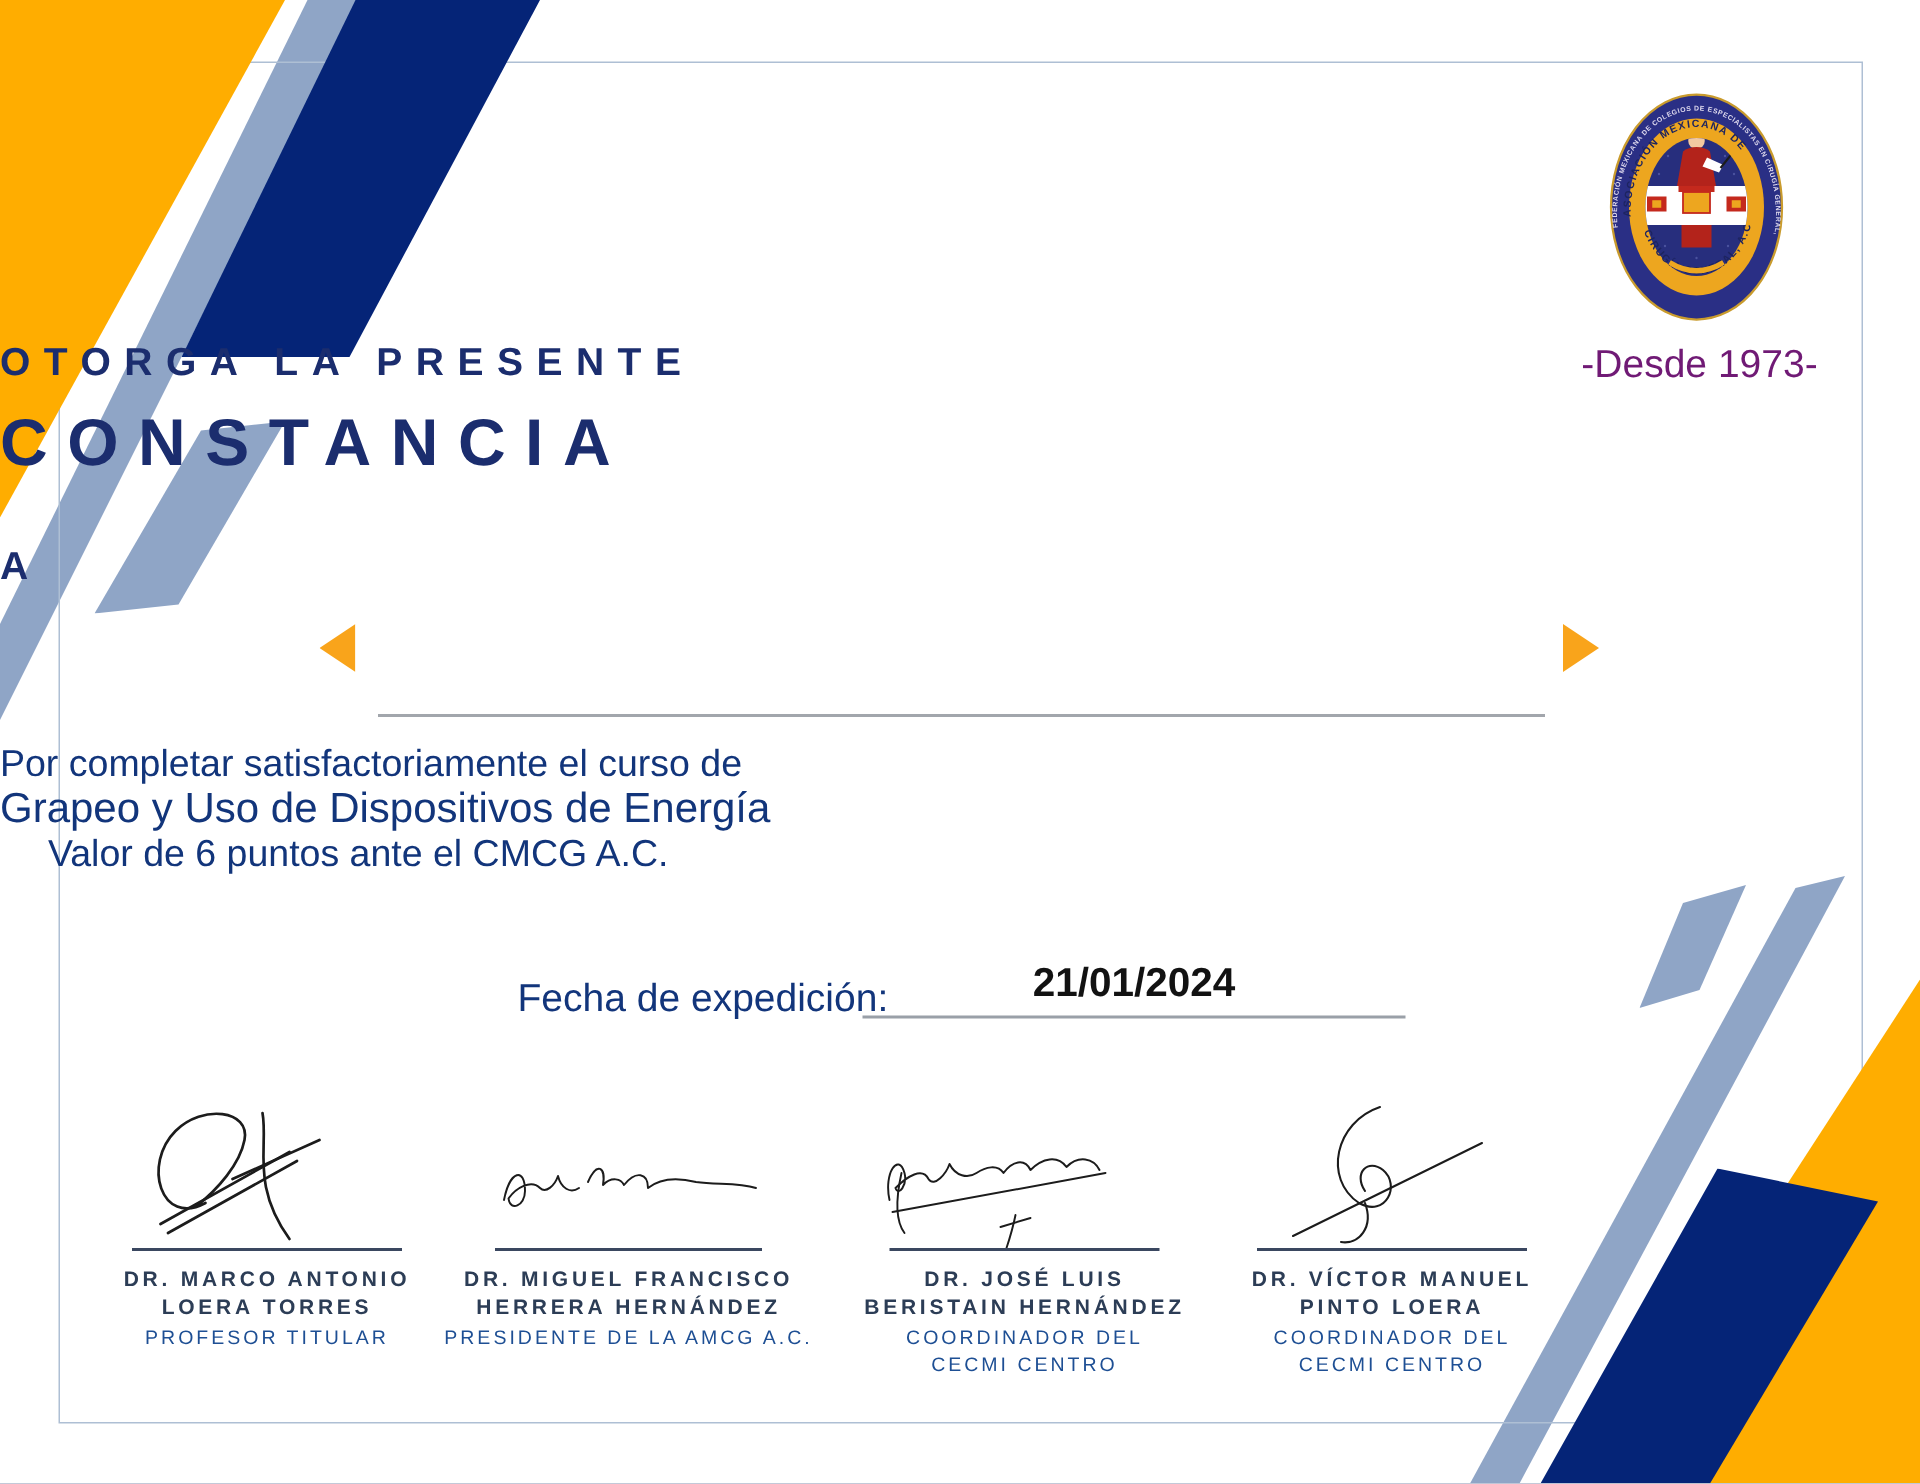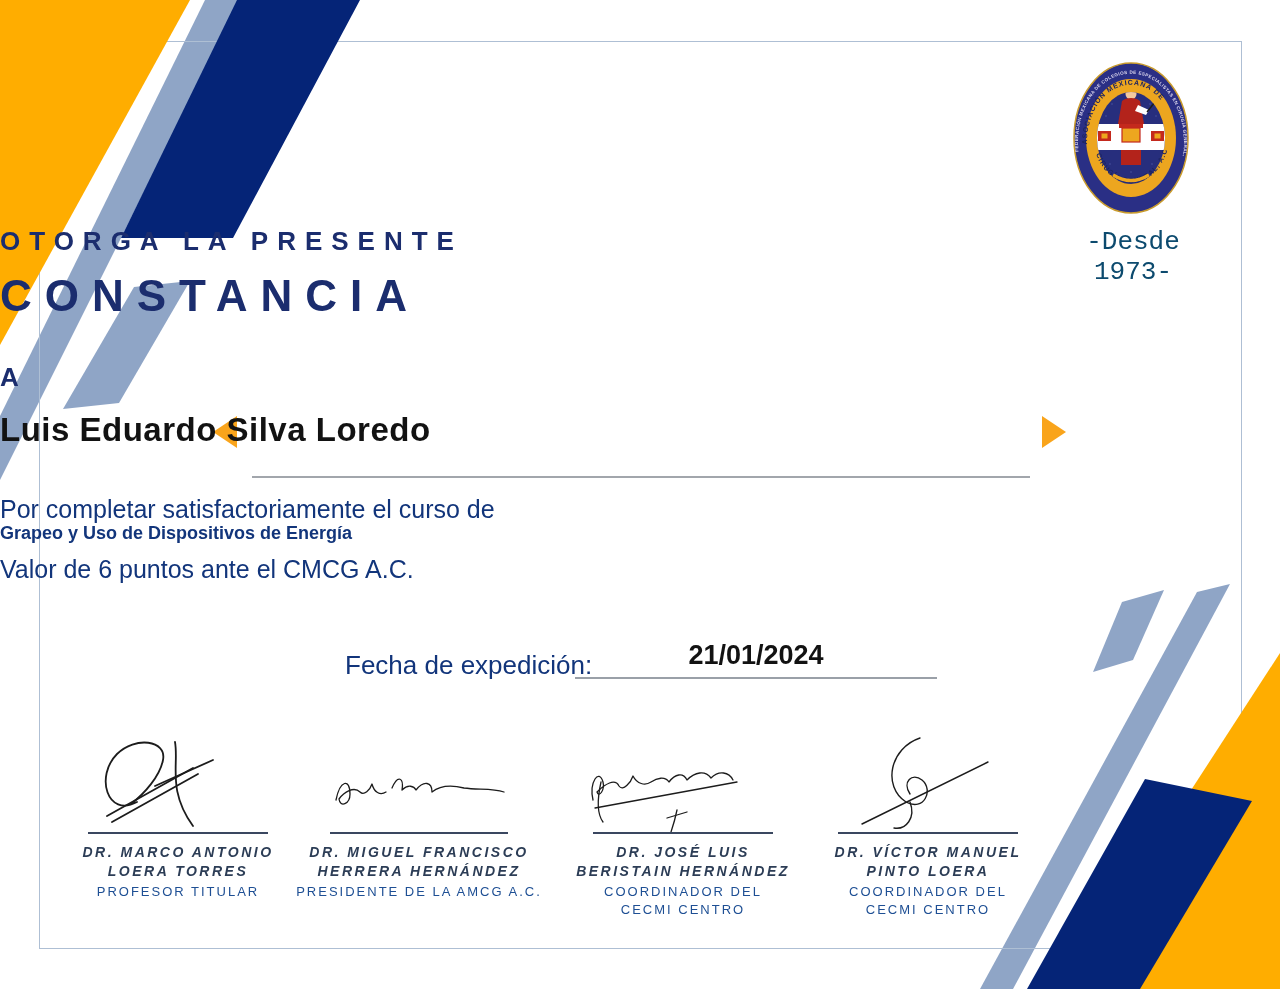--- a/index.html
+++ b/index.html
@@ -26,42 +26,42 @@
   .sh-steel-short-br{clip-path:polygon(1122px 602px,1164px 590px,1133px 660px,1093px 672px);}
   .sh-navy-br{clip-path:polygon(1145px 779px,1252px 801px,1140px 989px,1027px 989px);}
   
   .ctext{position:absolute;left:0;right:0;text-align:left;color:#1B2D6E;z-index:8;}
   .t-otorga{top:226px;font-size:26px;font-weight:bold;letter-spacing:9px;}
   .t-constancia{top:271px;font-size:44px;font-weight:bold;letter-spacing:13px;}
   .t-a{top:362px;font-size:26px;font-weight:bold;letter-spacing:2px;}
   .t-name{top:411px;font-size:33px;font-weight:bold;color:#121212;letter-spacing:.5px;}
   .name-rule{position:absolute;left:252px;top:476px;width:778px;border-top:2px solid #a2a6ac;z-index:8;}
   .t-course1{top:495px;font-size:25px;color:#12357B;}
-  .t-course2{top:523px;font-size:18px;font-weight:bold;color:#12357B;}
-  .t-course3{top:555px;font-size:25px;color:#12357B;}
+  .t-course2{top:523px;font-size:28px;font-weight:normal;color:#12357B;}
+  .t-course3{top:555px;font-size:25px;color:#12357B;padding-left:32px;}
   
   .arrow{position:absolute;width:24px;height:32px;background:#F9A41B;z-index:8;}
   .arrow-left{left:213px;top:416px;clip-path:polygon(100% 0,100% 100%,0 50%);}
   .arrow-right{left:1042px;top:416px;clip-path:polygon(0 0,0 100%,100% 50%);}
   
   .t-fecha-label{position:absolute;left:345px;top:650px;font-size:26px;color:#12357B;z-index:8;}
   .t-date{position:absolute;left:575px;top:640px;width:362px;text-align:center;
           font-size:27px;font-weight:bold;color:#121212;z-index:8;}
   .date-rule{position:absolute;left:575px;top:677px;width:362px;border-top:2px solid #9aa0a8;z-index:8;}
   
   .sig-rule{position:absolute;top:832px;border-top:2px solid #3A4760;z-index:8;}
   .sig-block{position:absolute;top:843px;width:264px;text-align:center;z-index:8;}
-  .sig-name{font-size:14px;font-weight:bold;letter-spacing:2.5px;color:#2C3D56;line-height:19px;font-style:italic;}
+  .sig-name{font-size:14px;font-weight:bold;letter-spacing:2.5px;color:#2C3D56;line-height:19px;}
   .sig-role{font-size:13px;font-weight:normal;letter-spacing:2px;color:#1E4F94;line-height:18px;margin-top:2px;}
   .sig-svg{position:absolute;z-index:8;}
   .sig-svg path{fill:none;stroke:#1c1c1c;stroke-linecap:round;stroke-linejoin:round;}
   
   .seal{position:absolute;left:1068px;top:60px;width:126px;height:158px;z-index:8;}
   .t-tagline{position:absolute;left:1048px;top:227px;width:170px;text-align:center;
-             font-family:Liberation Mono, monospace;font-size:26px;color:#0c4a6e;z-index:8;}
+             font-family:Liberation Sans, sans-serif;font-size:26px;color:#701a75;z-index:8;}
 </style>
 </head>
 <body>
 
 <div class="page">
 
   <div class="frame"></div>
 
   <div class="shape steel sh-steel-thin-tl"></div>
   <div class="shape steel sh-steel-wide-tl"></div>
@@ -122,21 +122,20 @@
     </g>
   </svg>
   <div class="t-tagline">-Desde 1973-</div>
 
   <div class="ctext t-otorga">OTORGA LA PRESENTE</div>
   <div class="ctext t-constancia">CONSTANCIA</div>
   <div class="ctext t-a">A</div>
 
   <div class="arrow arrow-left"></div>
   <div class="arrow arrow-right"></div>
-  <div class="ctext t-name">Luis Eduardo Silva Loredo</div>
   <div class="name-rule"></div>
 
   <div class="ctext t-course1">Por completar satisfactoriamente el curso de</div>
   <div class="ctext t-course2">Grapeo y Uso de Dispositivos de Energía</div>
   <div class="ctext t-course3">Valor de 6 puntos ante el CMCG A.C.</div>
 
   <div class="t-fecha-label">Fecha de expedición:</div>
   <div class="t-date">21/01/2024</div>
   <div class="date-rule"></div>
 

